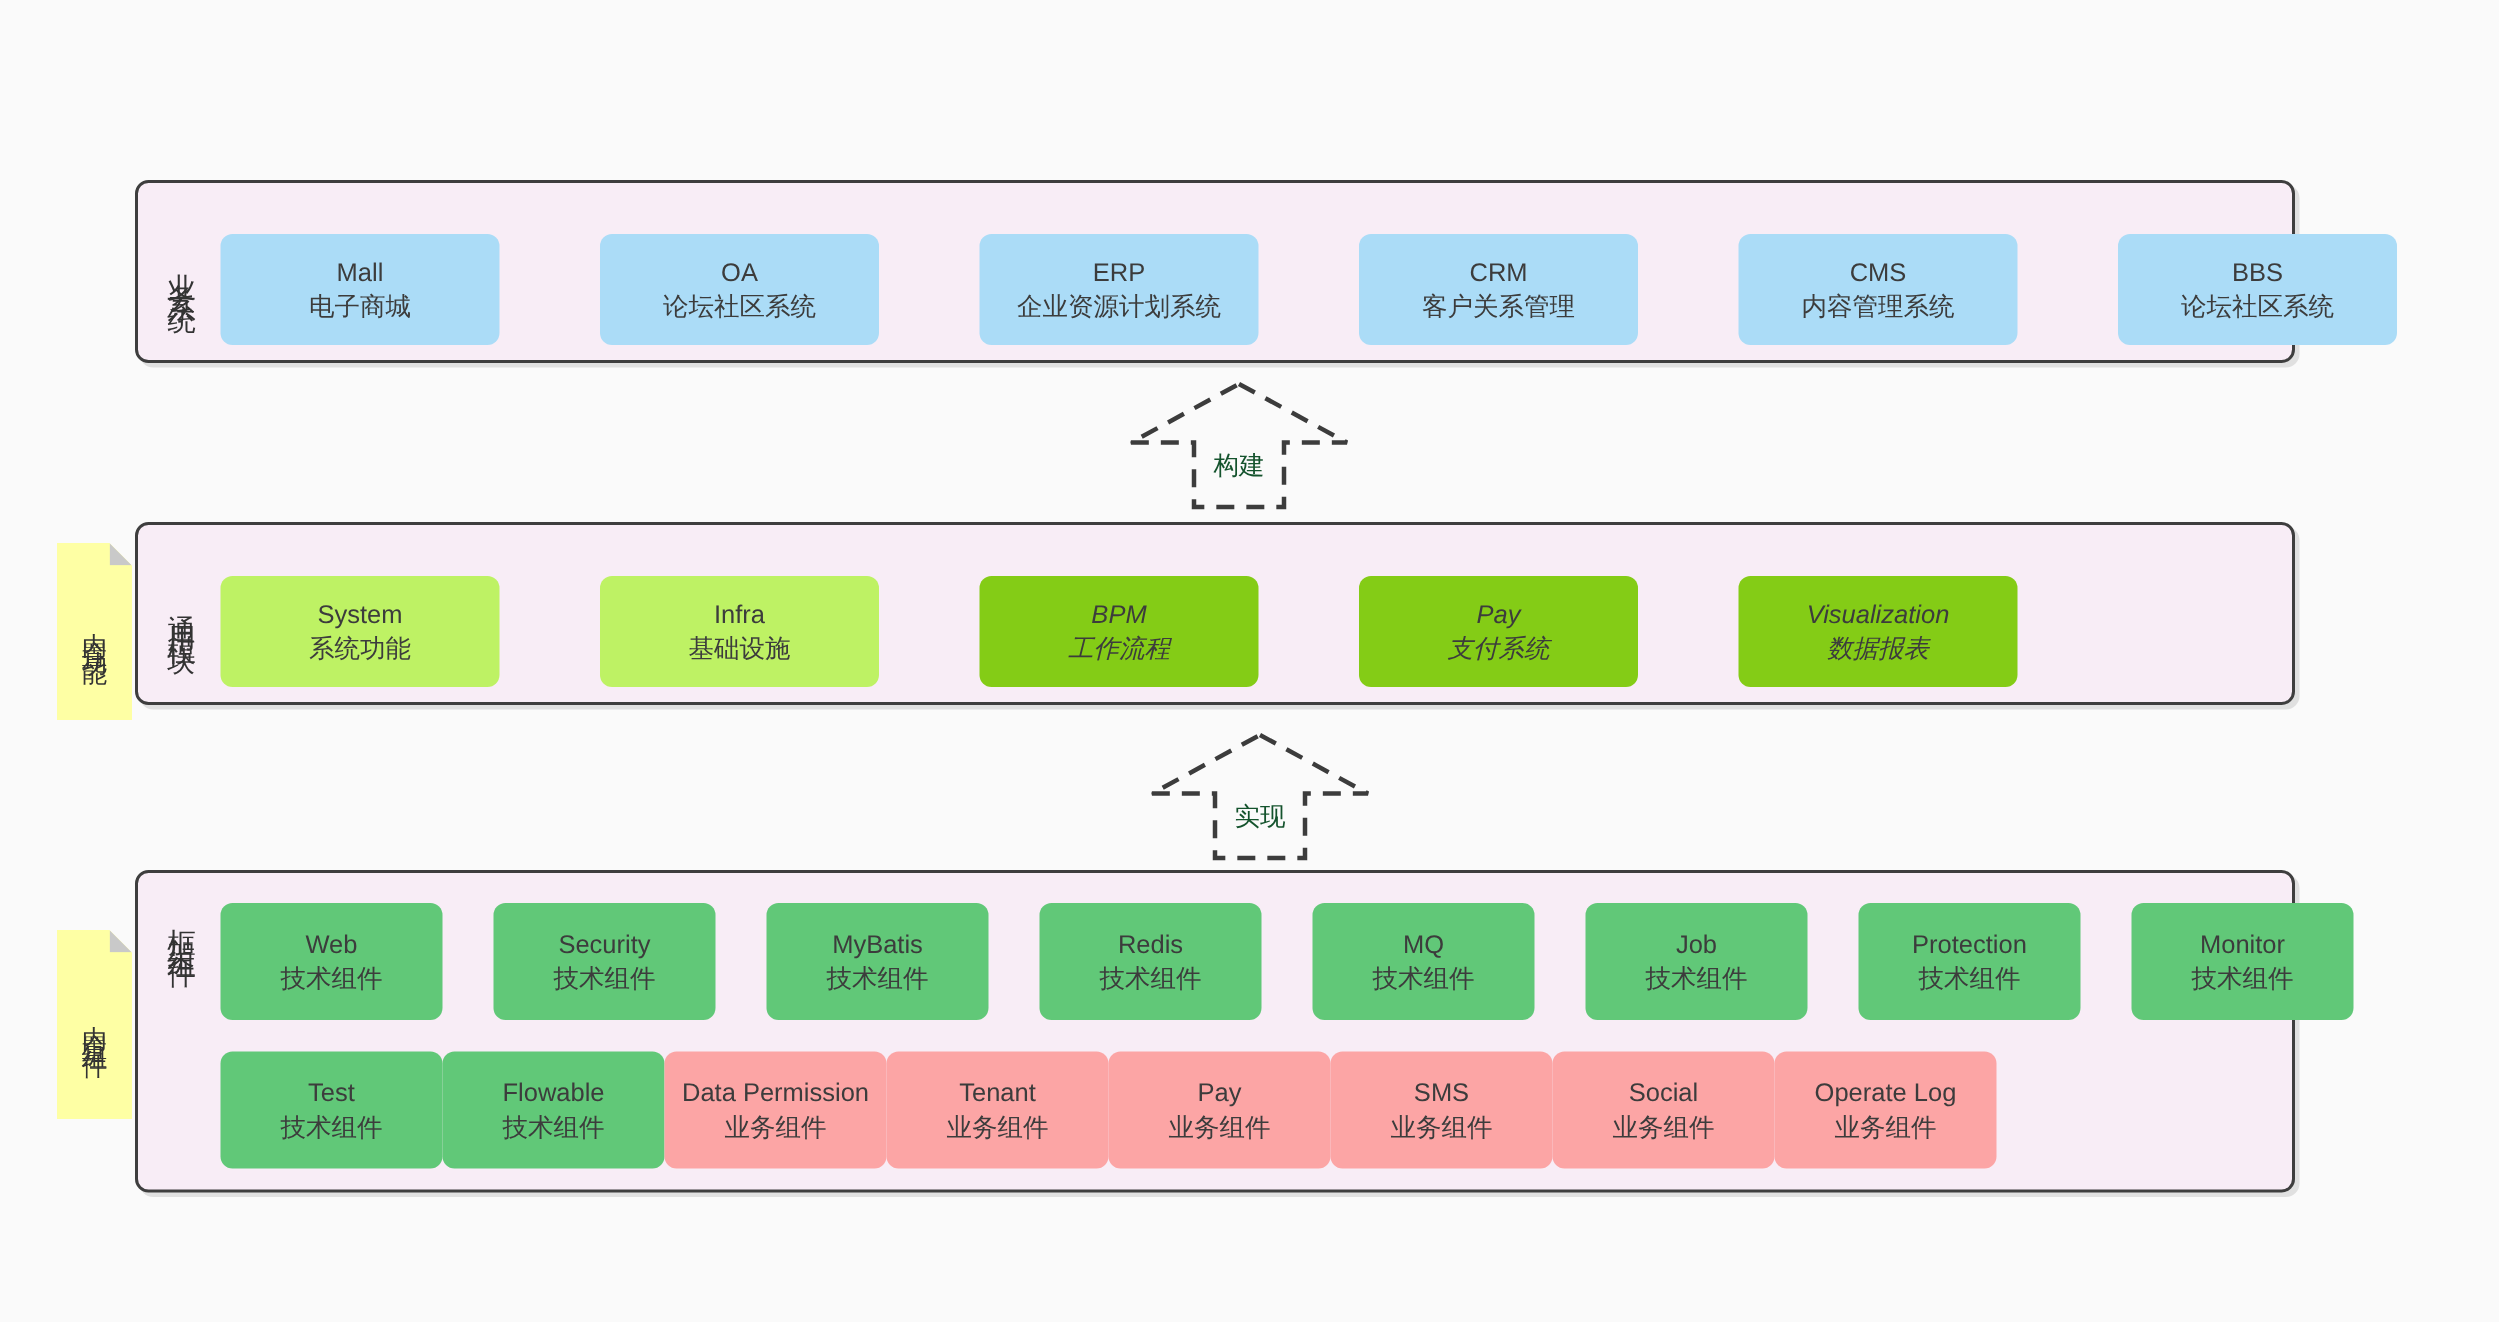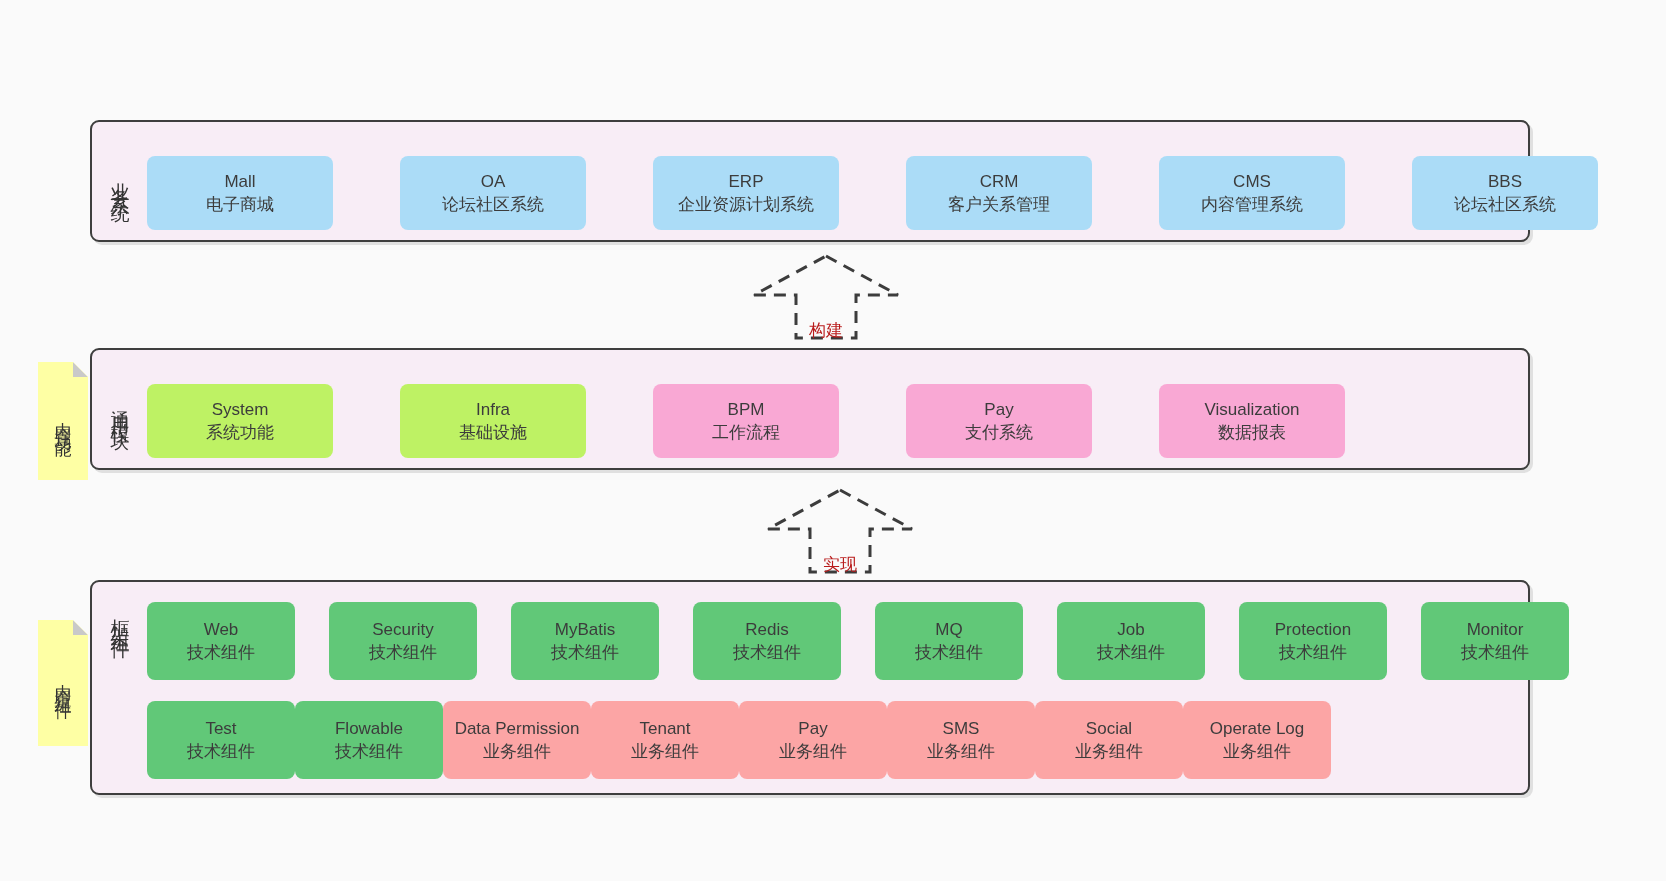--- a/index.html
+++ b/index.html
@@ -27,29 +27,29 @@
   .wide .box{width:186px;height:74px;}
   .nrow1{top:20px;gap:34px;}
   .nrow2{top:119px;}
   .nrow1 .box,.nrow2 .box{width:148px;height:78px;}
 
   .box{border-radius:8px;display:flex;flex-direction:column;justify-content:center;
        align-items:center;text-align:center;padding:0 6px;box-sizing:border-box;}
   .bt,.bs{font-size:17px;line-height:23px;}
   .blue{background:#abdcf7;}
   .red{background:#bef264;}
-  .pink{background:#f9a8d4;}
+  .pink{background:#84cc16;font-style:italic;}
   .green-dark{background:#61c878;}
   .green-light{background:#fca5a5;}
 
   
   .arrow{position:absolute;width:150px;height:88px;}
   .arrow svg{position:absolute;left:0;top:0;}
   .arrow .alabel{position:absolute;left:0;right:0;top:46px;text-align:center;
-                 font-size:17px;color:#b91c1c;margin-top:20px;}
+                 font-size:17px;color:#14532d;}
 
   
   .note{position:absolute;left:38px;width:50px;background:#feffa4;
         clip-path:polygon(0 0,calc(100% - 15px) 0,100% 15px,100% 100%,0 100%);
         display:flex;justify-content:center;align-items:center;}
   .note::after{content:'';position:absolute;top:0;right:0;width:15px;height:15px;
         background:#c9c9c9;clip-path:polygon(0 0,0 100%,100% 100%);}
   .note span{writing-mode:vertical-lr;text-orientation:upright;
         font-size:17px;letter-spacing:6px;color:#333;}
   .note-modules{top:362px;height:118px;}

